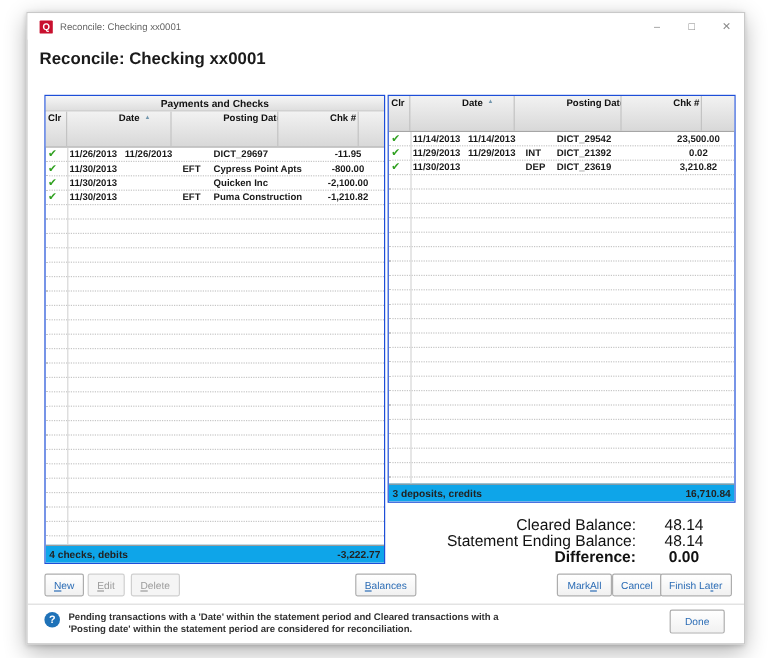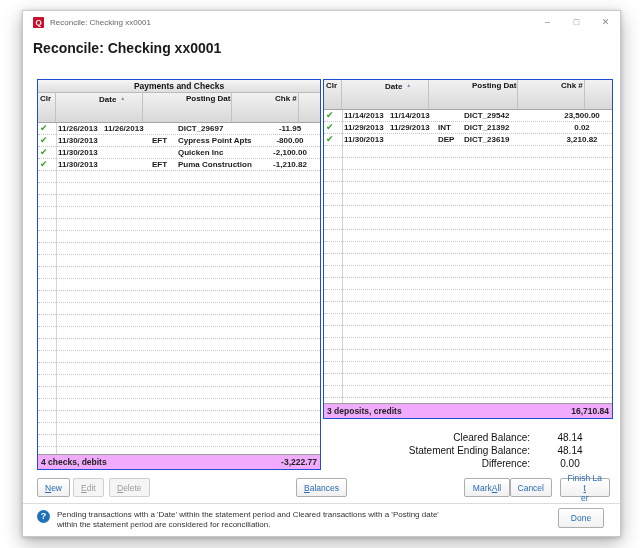--- a/index.html
+++ b/index.html
@@ -51,59 +51,59 @@
   .tbody { flex:1; position:relative; overflow:hidden; font-size:8px;
     font-weight:bold; color:#1a1a1a; }
   .clr-sep { position:absolute; left:18px; top:0; bottom:0; width:1px;
     background:#d6d6d6; }
   .trow { display:flex; height:12px; line-height:11px;
     border-bottom:1px dotted #c6c6c6; }
   .check { font-style:normal; color:#2fa01f; font-size:9px; line-height:11px; }
   .sort-icon { color:#7296ad; font-size:5px; margin-left:4px;
     vertical-align:1px; display:inline-block; transform:translateY(-1px); }
 
-  .tsummary { height:15px; line-height:14px; flex:none; background:#f0abfc;
+  .tsummary { height:15px; line-height:14px; flex:none; background:#0ea5e9;
     border-top:1px solid #9b9b9b; display:flex; justify-content:space-between;
     font-size:8.5px; font-weight:bold; color:#222; padding:0 3px; }
 
   
-  .balances-summary { position:absolute; right:10px; top:420px; font-size:10px;
+  .balances-summary { position:absolute; right:10px; top:420px; font-size:13px;
     color:#111; }
   .bal-row { display:flex; justify-content:flex-end; height:13px; line-height:13px; }
   .bal-value { width:80px; text-align:center; }
-  .bal-row.bold { font-weight:normal; }
+  .bal-row.bold { font-weight:bold; }
 
   
   .btn { position:absolute; top:467px; height:19px; padding:0 7px;
     background:linear-gradient(#ffffff,#f1f1f1); border:1px solid #adadad;
     border-radius:2px; font-size:8.5px; color:#2b6cb5; display:inline-flex;
     align-items:center; justify-content:center; cursor:default;
     font-family:inherit; white-space:nowrap; }
   .btn.disabled { color:#9b9b9b; border-color:#cfcfcf;
     background:#f5f5f5; }
   .accel { text-decoration:underline; }
 
   .btn-new      { left:14px; min-width:30px; }
   .btn-edit     { left:50px; min-width:30px; }
   .btn-delete   { left:86px; min-width:38px; }
   .btn-balances { left:273px; min-width:46px; }
   .btn-markall     { right:110px; min-width:46px; }
   .btn-cancel      { right:68px;  min-width:36px; }
-  .btn-finishlater { right:10px;  min-width:50px;flex-direction:column; }
+  .btn-finishlater { right:10px;  min-width:50px; }
 
   
   .footer-divider { position:absolute; left:0; right:0; top:492px;
     border-top:1px solid #dcdcdc; }
   .footer { position:absolute; left:14px; top:499px; display:flex;
     align-items:flex-start; }
   .help-icon { width:13px; height:13px; border-radius:50%; background:#1F72B8;
     color:#fff; font-size:9px; font-weight:bold; display:flex; flex:none;
     align-items:center; justify-content:center; line-height:13px; }
   .footer-note { margin-left:7px; font-size:8px; color:#333; width:382px;
-    line-height:10px; }
+    line-height:10px;font-weight:bold; }
   .btn-done { top:497px; right:16px; min-width:46px; height:20px; }
 </style>
 </head>
 <body>
 
 <div class="dialog">
 
   <div class="titlebar">
     <div class="qlogo">Q</div>
     <div class="titletext">Reconcile: Checking xx0001</div>

